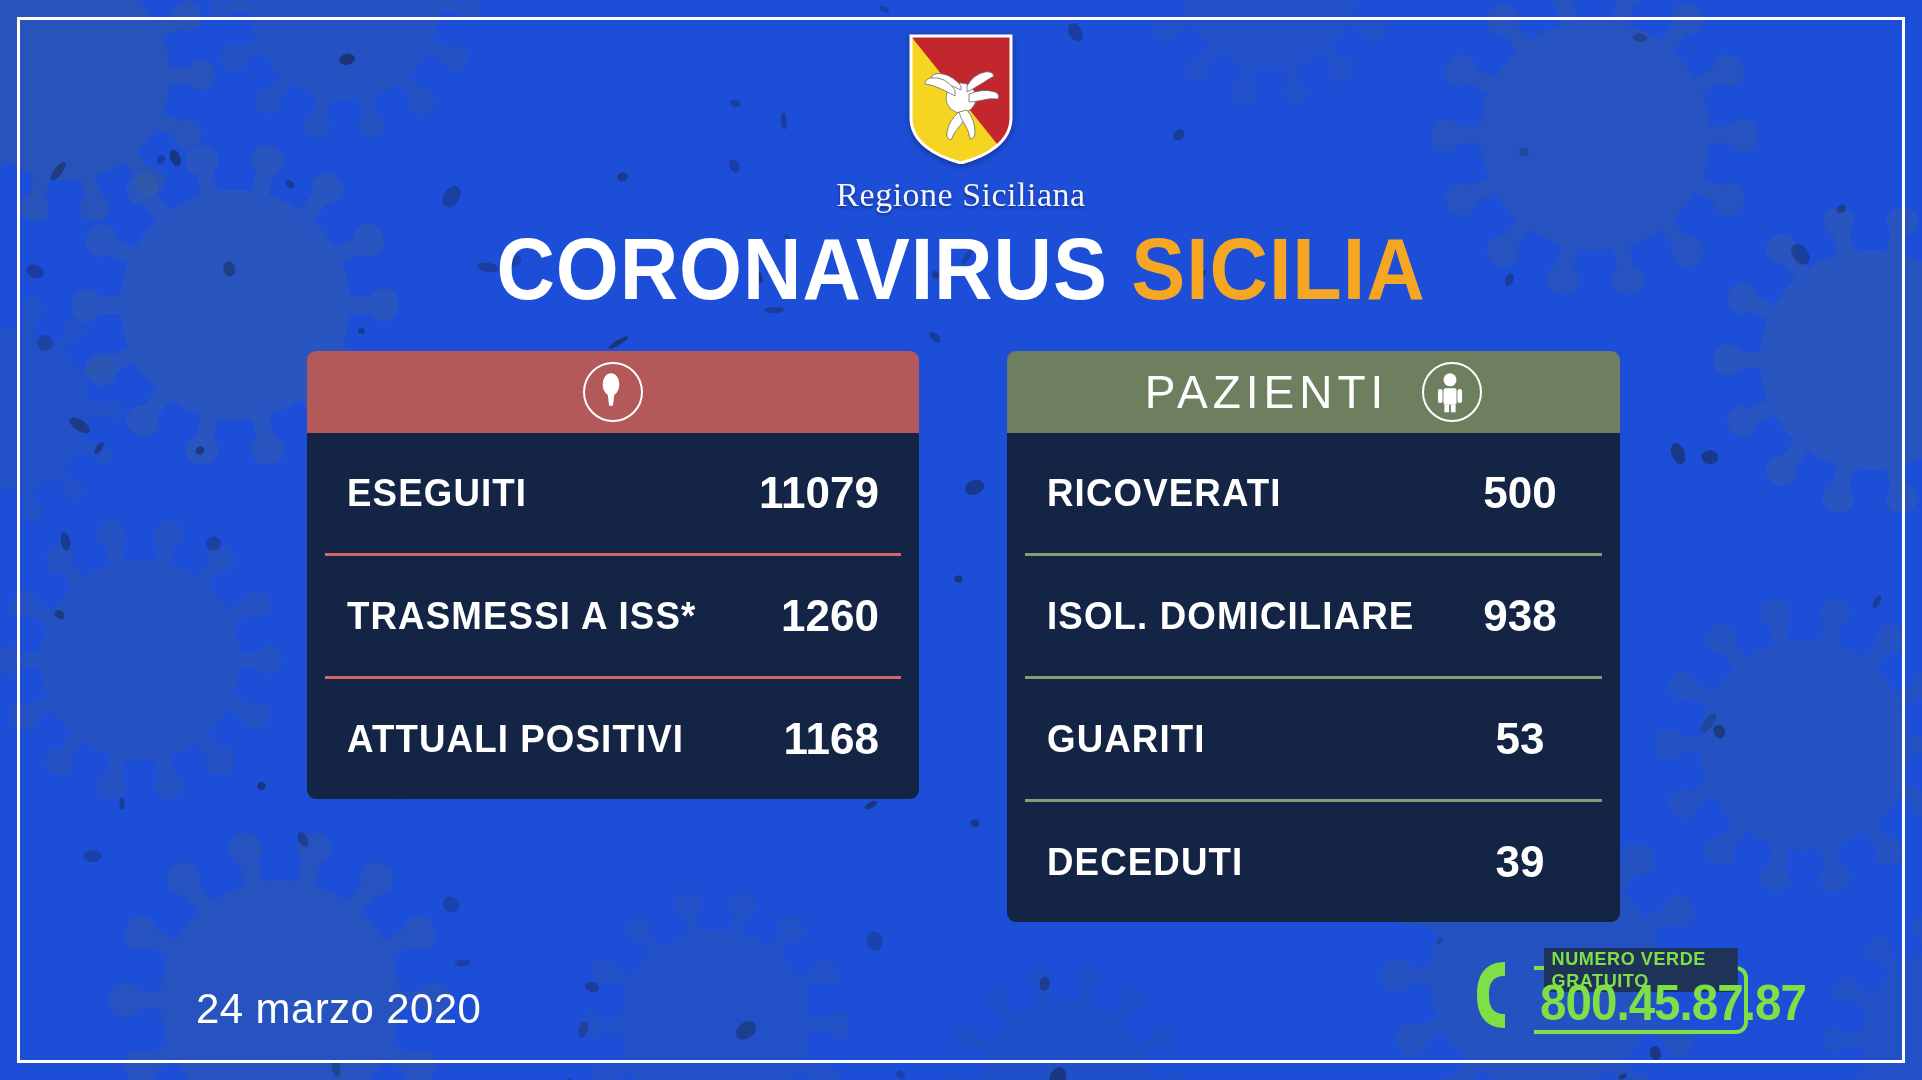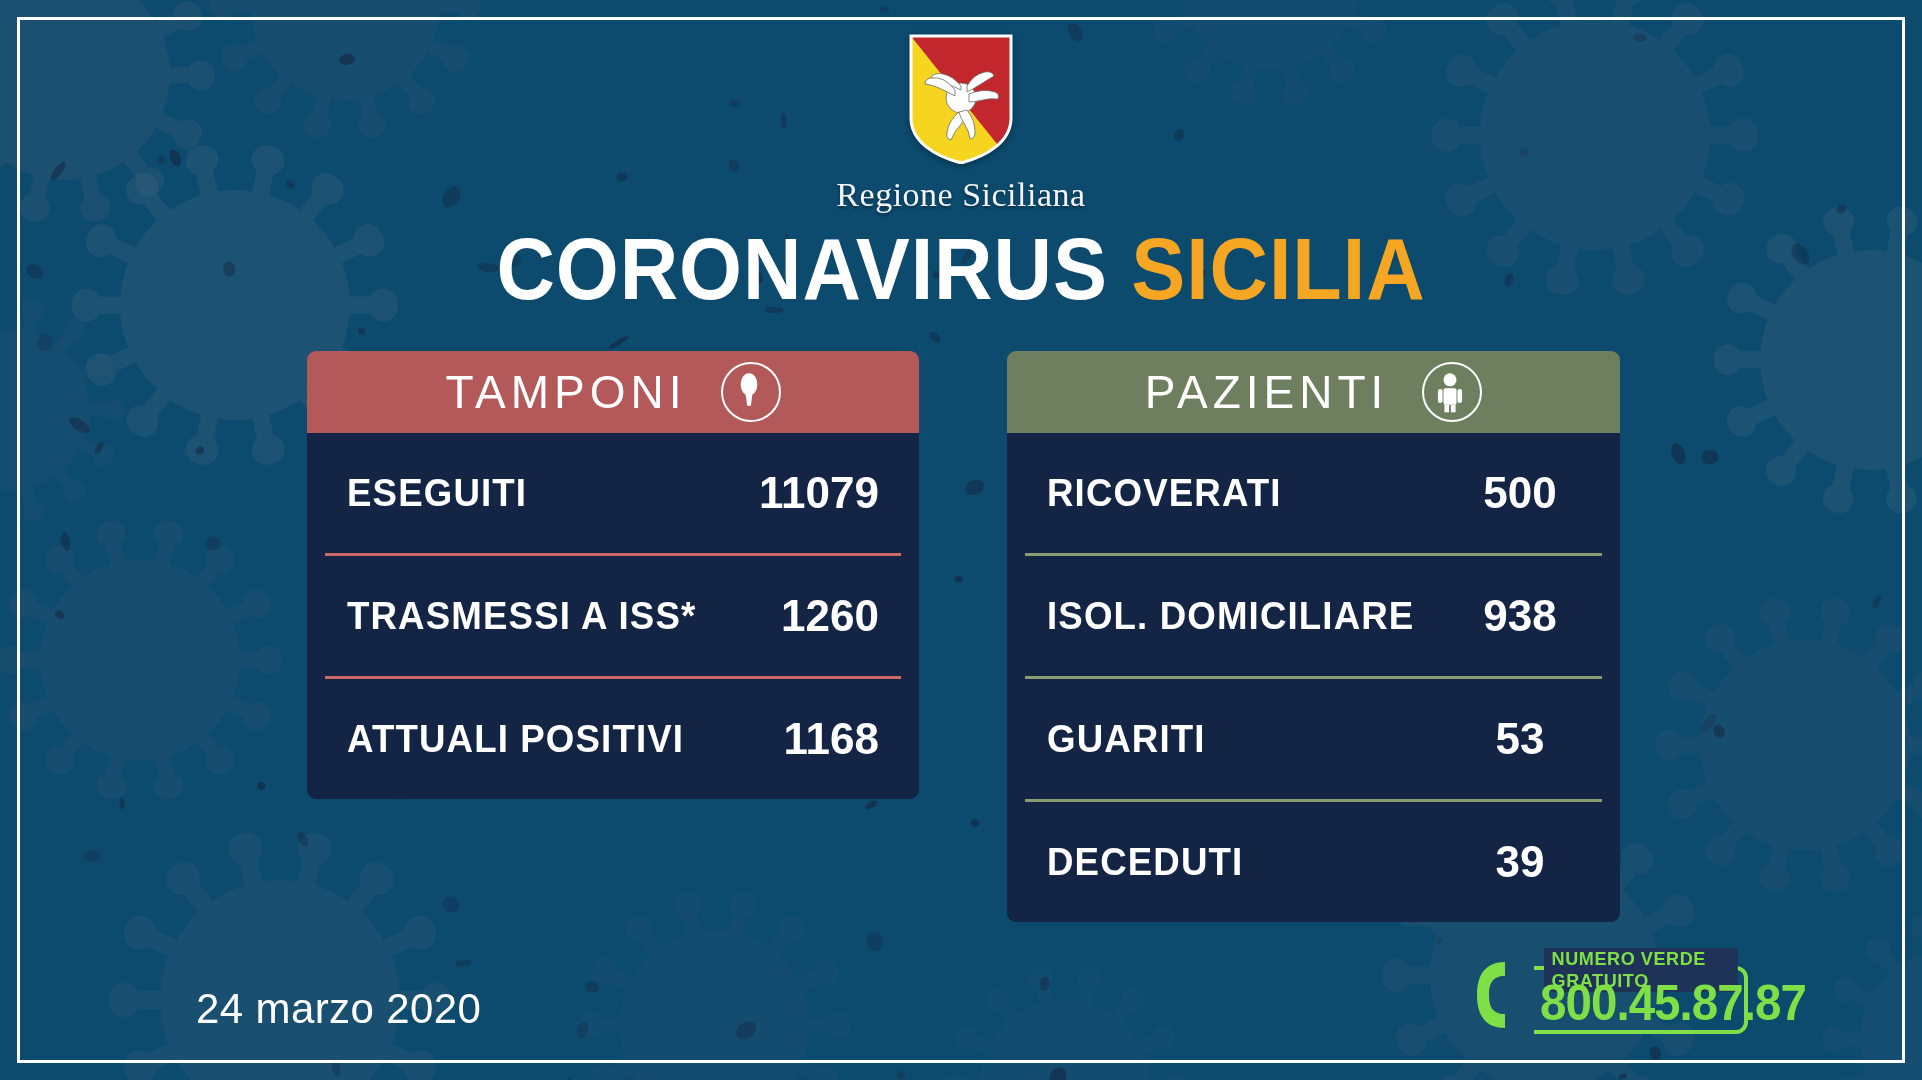--- a/index.html
+++ b/index.html
@@ -4,21 +4,21 @@
 <style>
   html,body{margin:0;padding:0;background:#16243f;}
   body{
     font-family:"Liberation Sans", sans-serif;
     -webkit-font-smoothing:antialiased;
   }
   #stage{
     position:relative;
     width:1922px;height:1080px;
     overflow:hidden;
-    background:#0c4a6e;
+    background:#1d4ed8;
   }
   
   .bg-layer{position:absolute;inset:0;overflow:hidden;}
   .virus{position:absolute;border-radius:50%;}
   .virus .body{position:absolute;inset:0;border-radius:50%;}
   .virus .spike{
     position:absolute;left:50%;top:50%;
     transform-origin:0 0;
     border-radius:6px;
   }
@@ -731,21 +731,20 @@
     </div>
     <div class="regione">Regione Siciliana</div>
   </div>
 
   <div class="title">
     <span class="w1">CORONAVIRUS</span><span>&nbsp;</span><span class="w2">SICILIA</span>
   </div>
 
   <div class="panel" id="tamponi">
     <div class="panel-head">
-      <span class="htext">TAMPONI</span>
       <span class="head-icon">
         <svg viewBox="0 0 56 56" width="52" height="52" style="position:absolute;left:0;top:0">
           <ellipse cx="28" cy="22" rx="9" ry="12" fill="#ffffff"></ellipse>
           <path d="M24 30 L32 30 L30 45 L26 45 Z" fill="#ffffff"></path>
         </svg>
       </span>
     </div>
     <div class="panel-body">
       <div class="row">
         <span class="label">ESEGUITI</span>

